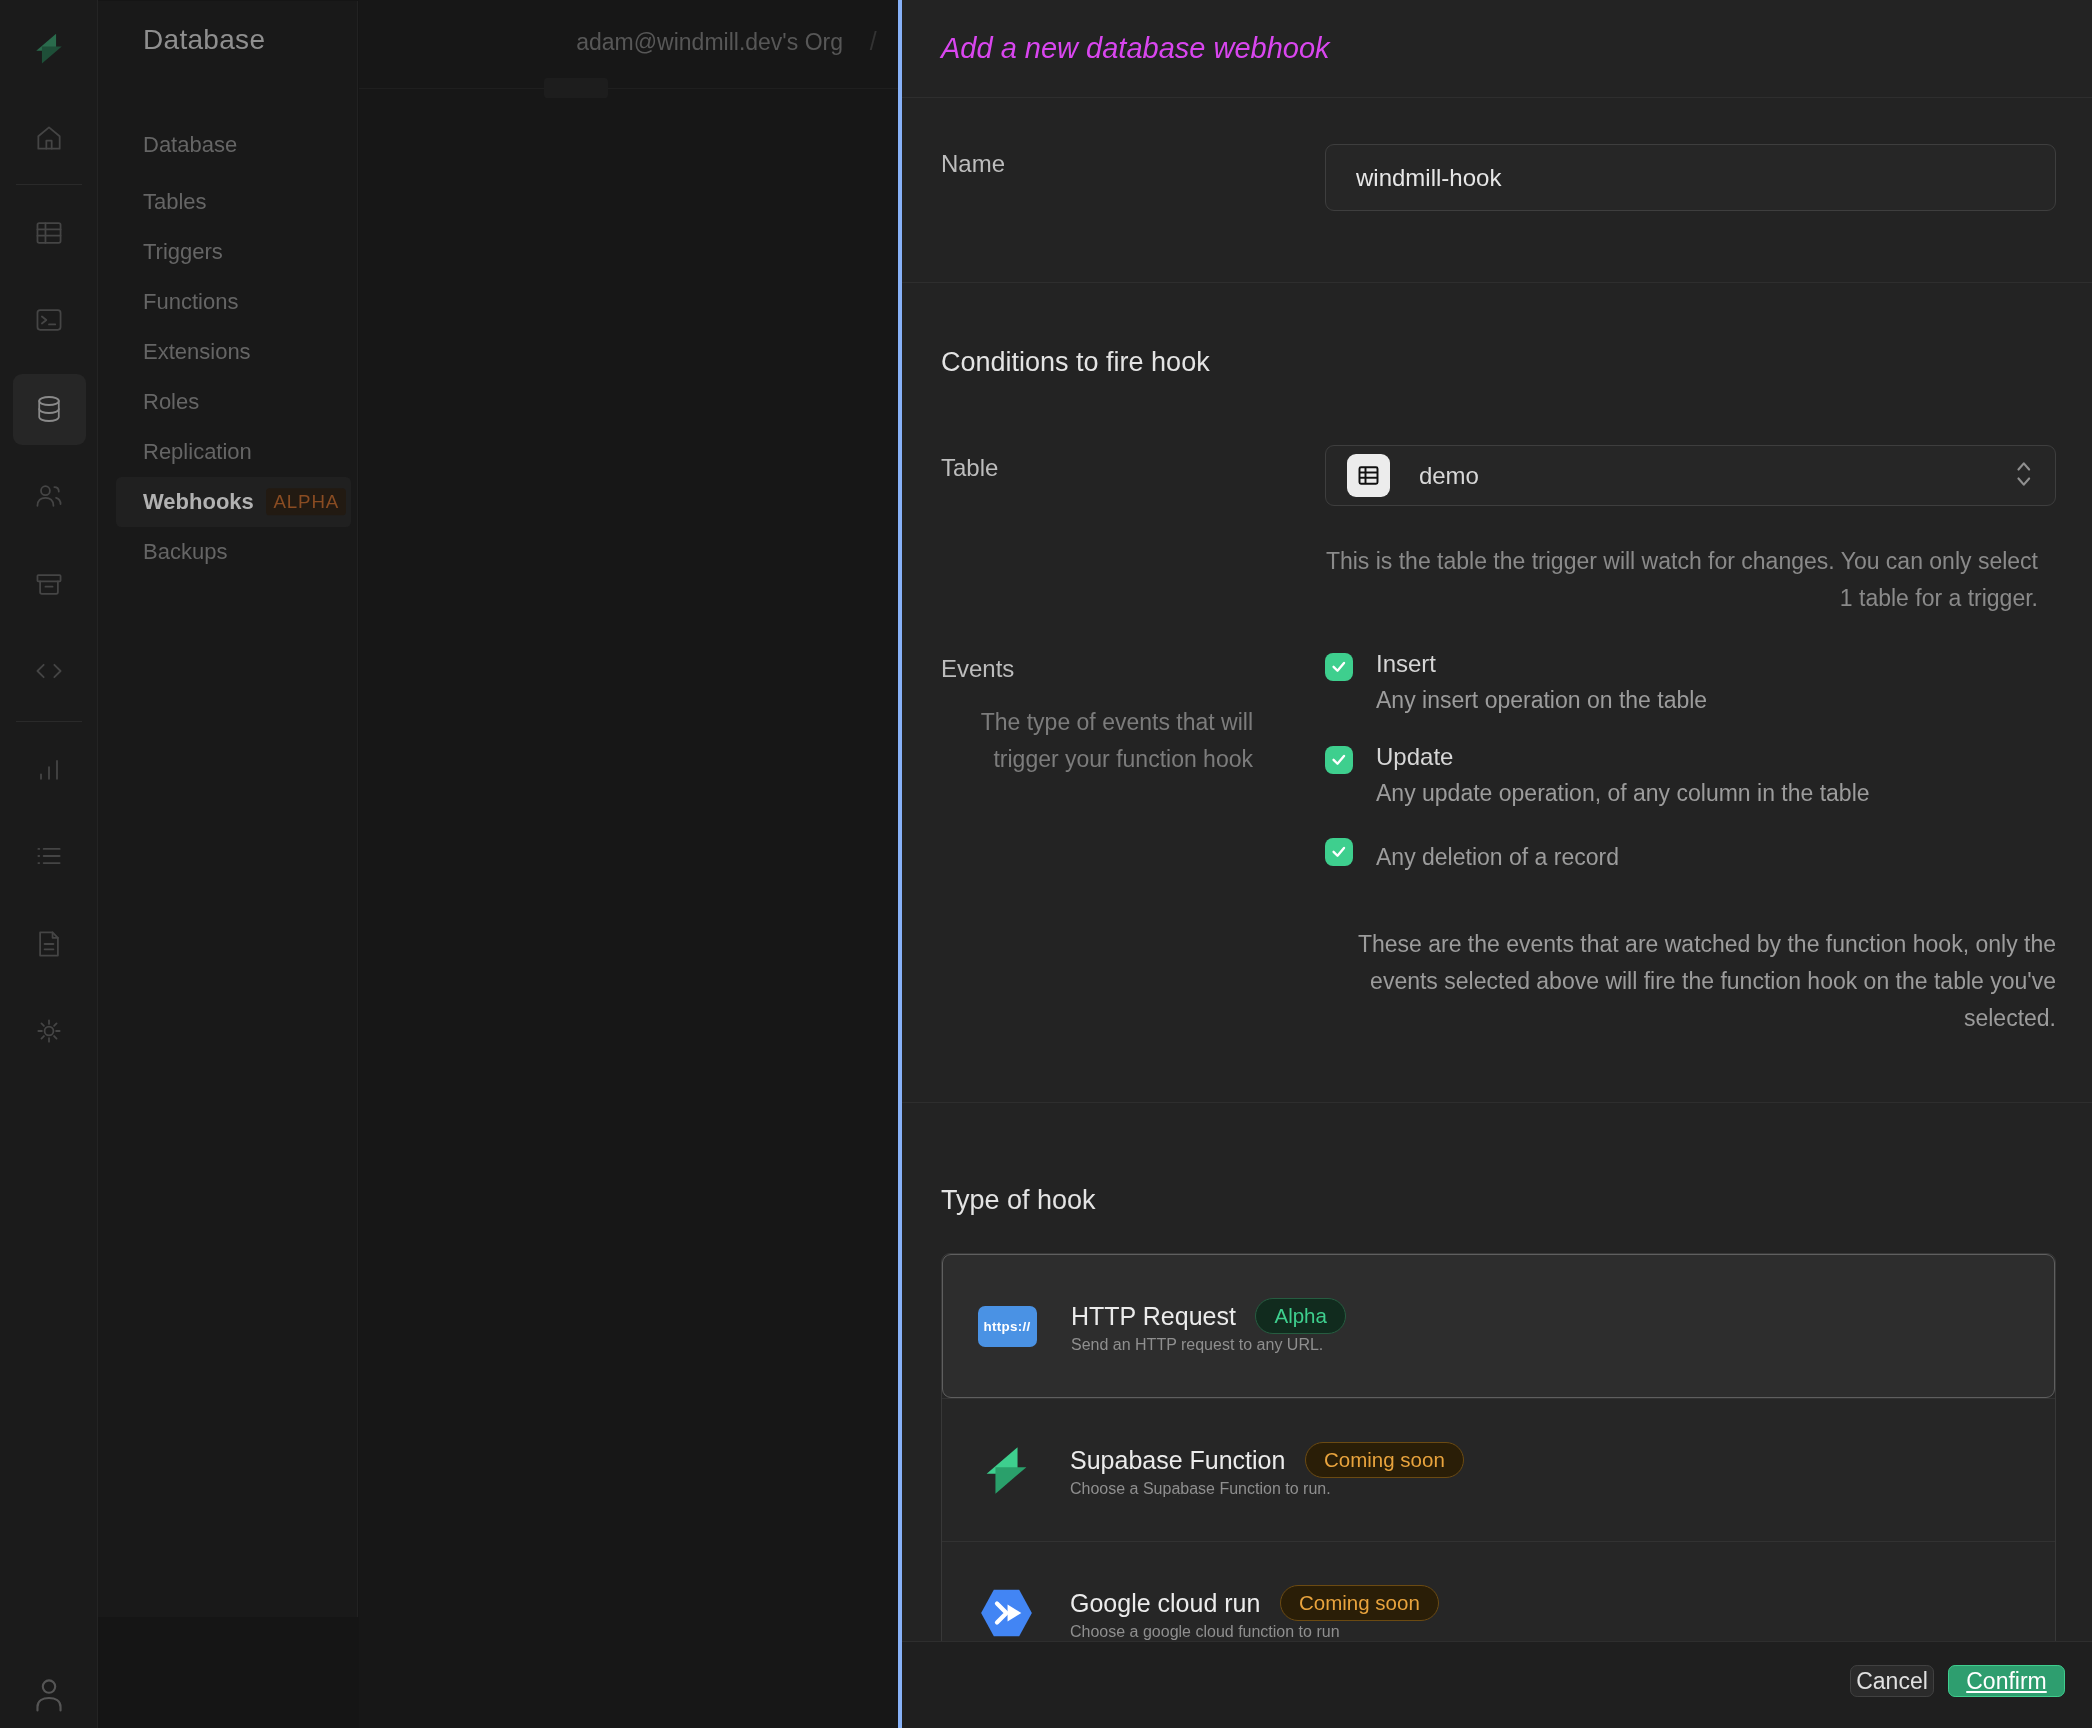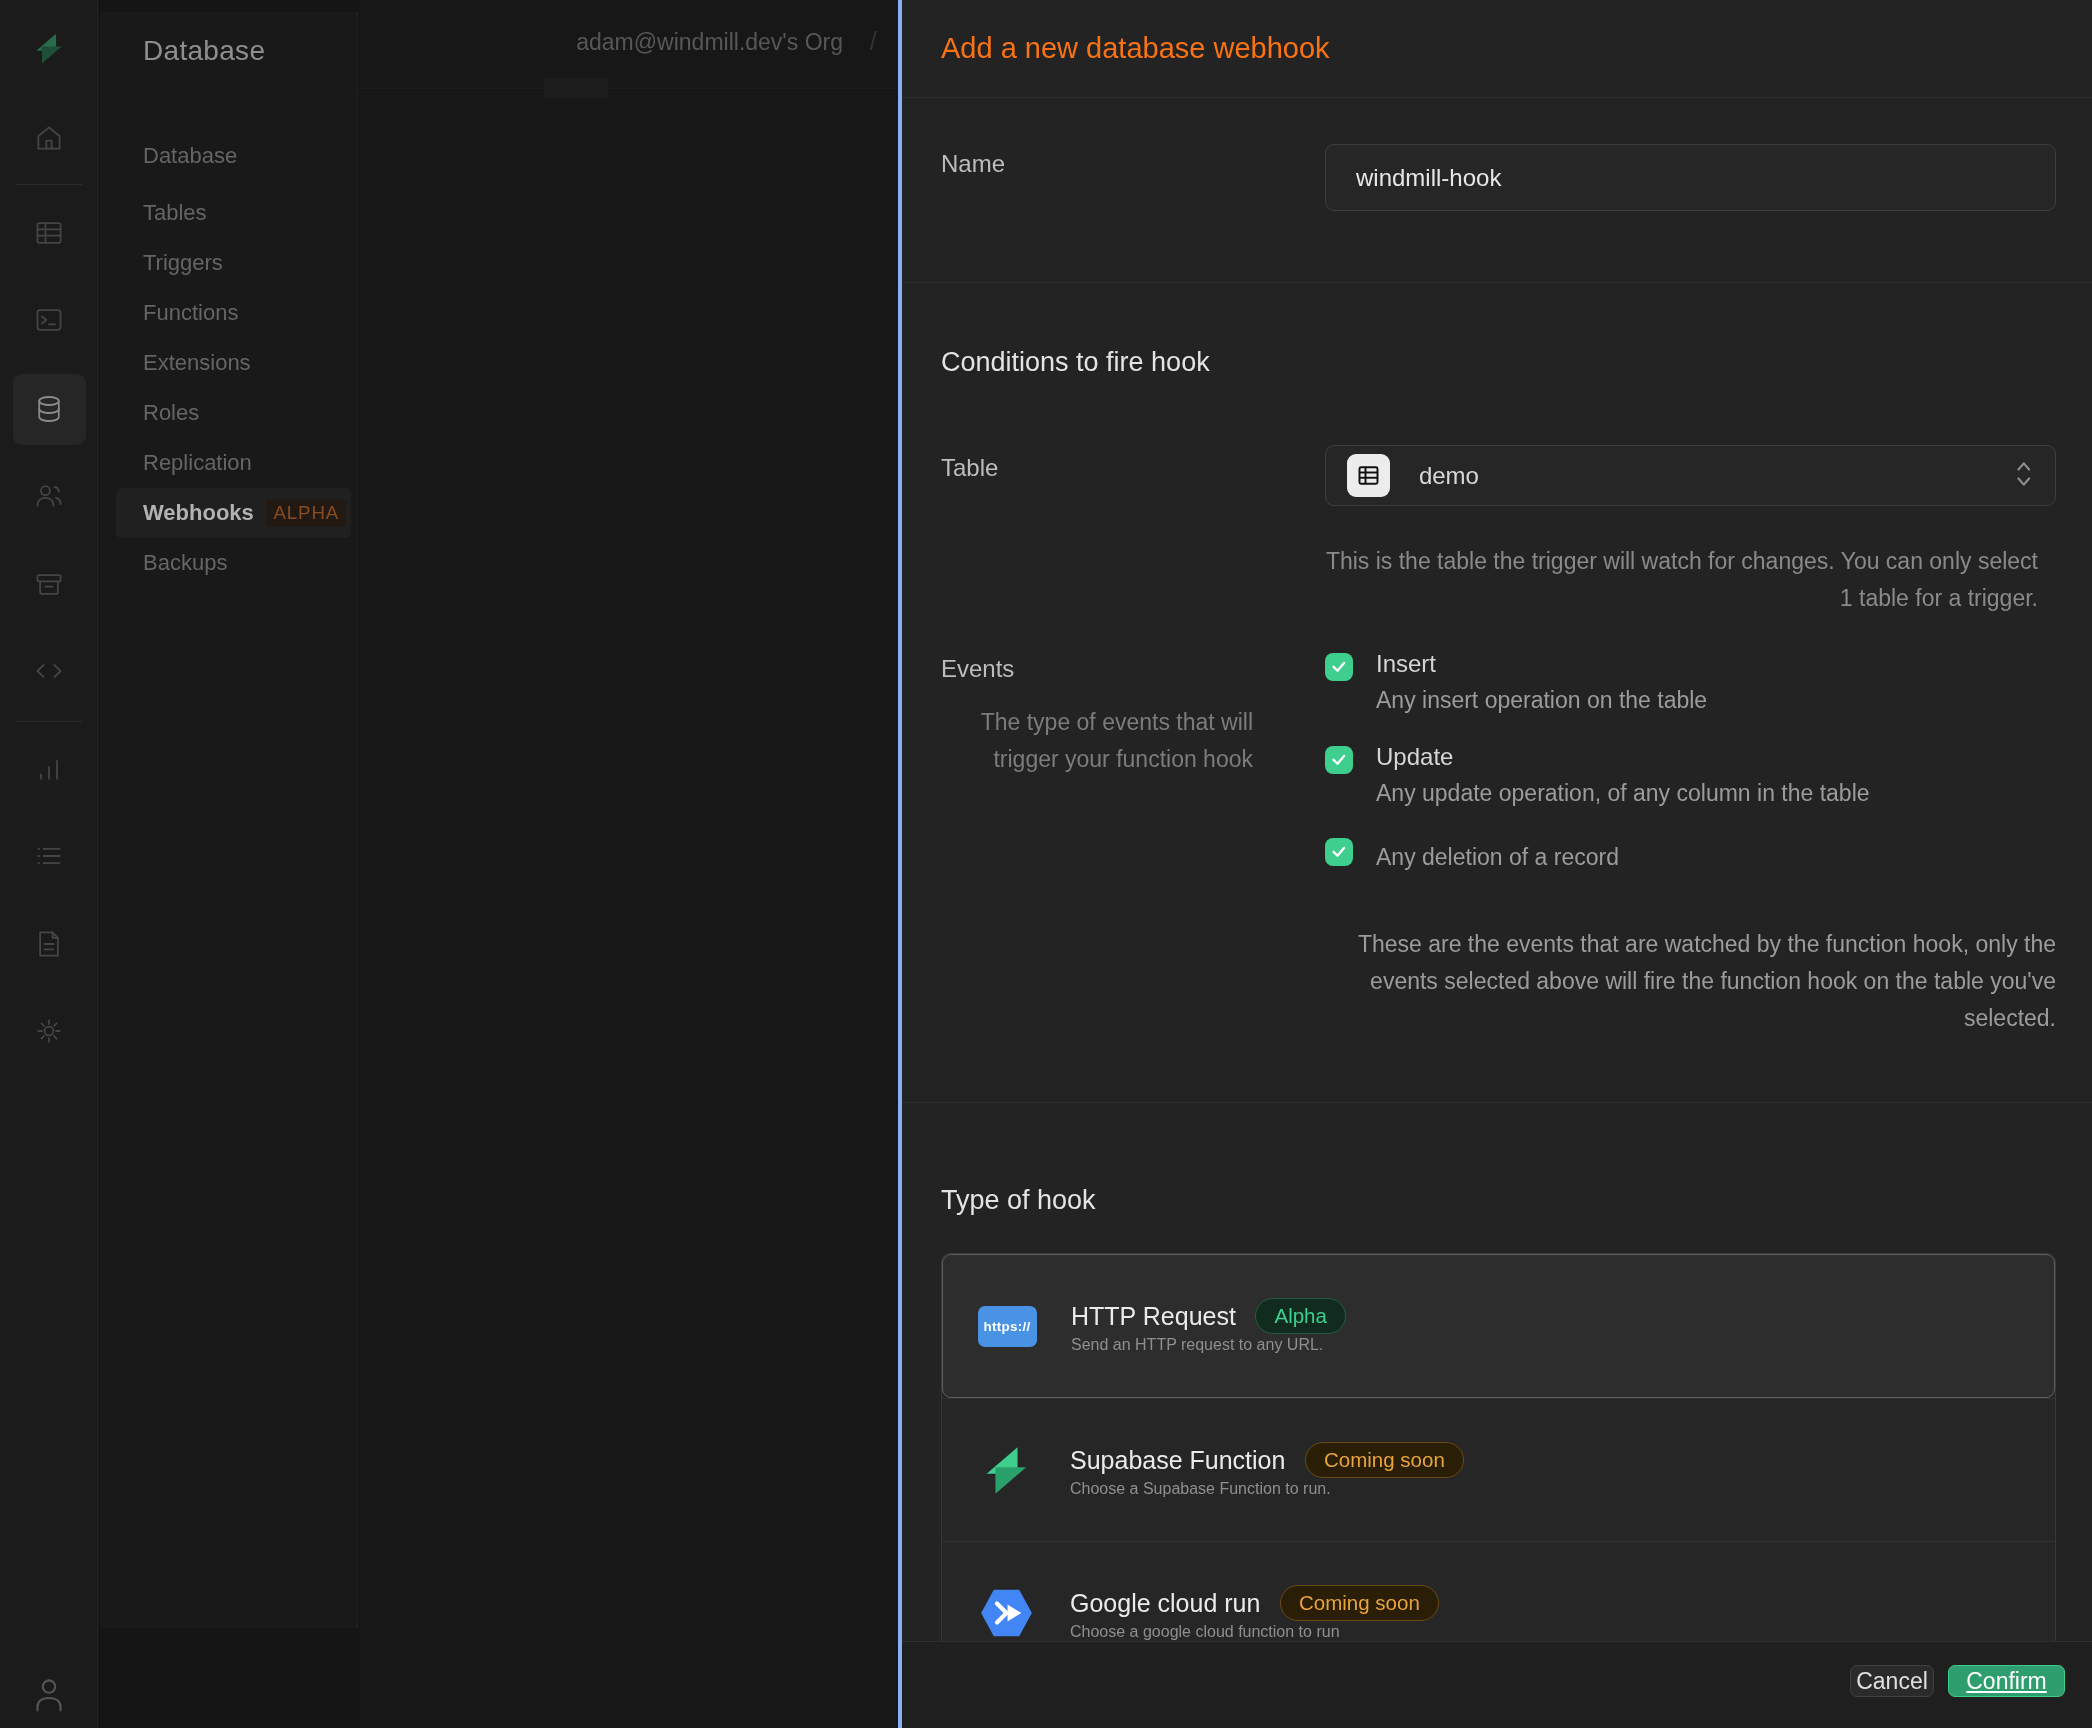--- a/index.html
+++ b/index.html
@@ -8,38 +8,38 @@
 
   
   #rail { position:absolute; left:0; top:0; width:98px; height:1729px; background:#1b1b1b; border-right:0.9px solid #242424; }
   .rail-icon { position:absolute; left:50%; transform:translate(-50%,-50%); width:34px; height:34px; display:flex; align-items:center; justify-content:center; }
   .rail-icon svg { stroke:#454545; fill:none; stroke-width:2; stroke-linecap:round; stroke-linejoin:round; }
   .rail-divider { position:absolute; left:16px; width:66px; height:0.9px; background:#2a2a2a; }
   .rail-active-bg { position:absolute; left:12.5px; top:374px; width:73px; height:71px; background:#262626; border-radius:9px; }
   .rail-active svg { stroke:#8a8a8a; }
 
   
-  #menu { position:absolute; left:98px; top:12px; width:260px; height:1616px; background:#191919; border-right:0.9px solid #222; }
+  #menu { position:absolute; left:98px; top:1px; width:260px; height:1616px; background:#191919; border-right:0.9px solid #222; }
   .menu-title { position:absolute; left:45px; top:23px; font-size:28px; color:#8f8f8f; letter-spacing:0.3px; }
   .nav-item { position:absolute; left:45px; transform:translateY(-50%); font-size:22px; color:#656565; white-space:nowrap; }
   .nav-highlight { position:absolute; left:18px; top:476px; width:235px; height:50px; background:#202020; border-radius:5.3px; }
   .nav-webhooks { color:#b2b2b2; font-weight:bold; }
   .alpha-badge { display:inline-block; margin-left:12.5px; font-size:18.7px; font-weight:normal; letter-spacing:0.9px; color:#8a4c22; background:#221a12; border-radius:3.6px; padding:2.7px 7.1px; vertical-align:0.9px; }
 
   
   #main-dim { position:absolute; left:359px; top:0; width:539px; height:1729px; background:#171717; }
   .topbar { position:absolute; left:0; top:0; width:100%; height:89px; border-bottom:0.9px solid #1f1f1f; }
   .org-crumb { position:absolute; right:55px; top:28.5px; font-size:23px; color:#575757; white-space:nowrap; }
   .crumb-sep { position:absolute; right:21.4px; top:27px; font-size:25px; color:#333; }
   .skeleton { position:absolute; left:185px; top:78px; width:64px; height:19.6px; background:#1d1d1d; border-radius:3.6px; }
 
   
   #panel { position:absolute; left:898px; top:0; width:1194px; height:1729px; background:#232323; border-left:4.5px solid #87b1f7; }
   .sec { position:absolute; left:0; width:100%; border-bottom:0.9px solid #2e2e2e; }
-  .panel-title { position:absolute; left:39px; top:32px; font-size:29px; font-weight:500; color:#f97316; }
+  .panel-title { position:absolute; left:39px; top:32px; font-size:29px; font-weight:500; color:#d946ef;font-style:italic; }
   .field-label { font-size:24px; color:#bdbdbd; }
   .help-text { font-size:23px; color:#8a8a8a; line-height:1.6; }
   .h2 { font-size:27px; font-weight:500; color:#e4e4e4; }
 
   .text-input { position:absolute; left:423px; top:46px; width:731px; height:67px; background:#262626; border:0.9px solid #3e3e3e; border-radius:9px; color:#e6e6e6; font-size:24px; padding:0 30px; font-family:"Liberation Sans", sans-serif; outline:none; }
 
   .select-box { position:absolute; left:423px; top:162px; width:731px; height:61px; background:#262626; border:0.9px solid #3e3e3e; border-radius:9px; display:flex; align-items:center; padding:0 21.4px; cursor:pointer; }
   .select-icon { width:43px; height:43px; background:#ececec; border-radius:9px; display:flex; align-items:center; justify-content:center; }
   .select-icon svg { stroke:#111; stroke-width:2.6; fill:none; }
   .select-value { margin-left:28.5px; font-size:24px; color:#d8d8d8; flex:1; }

